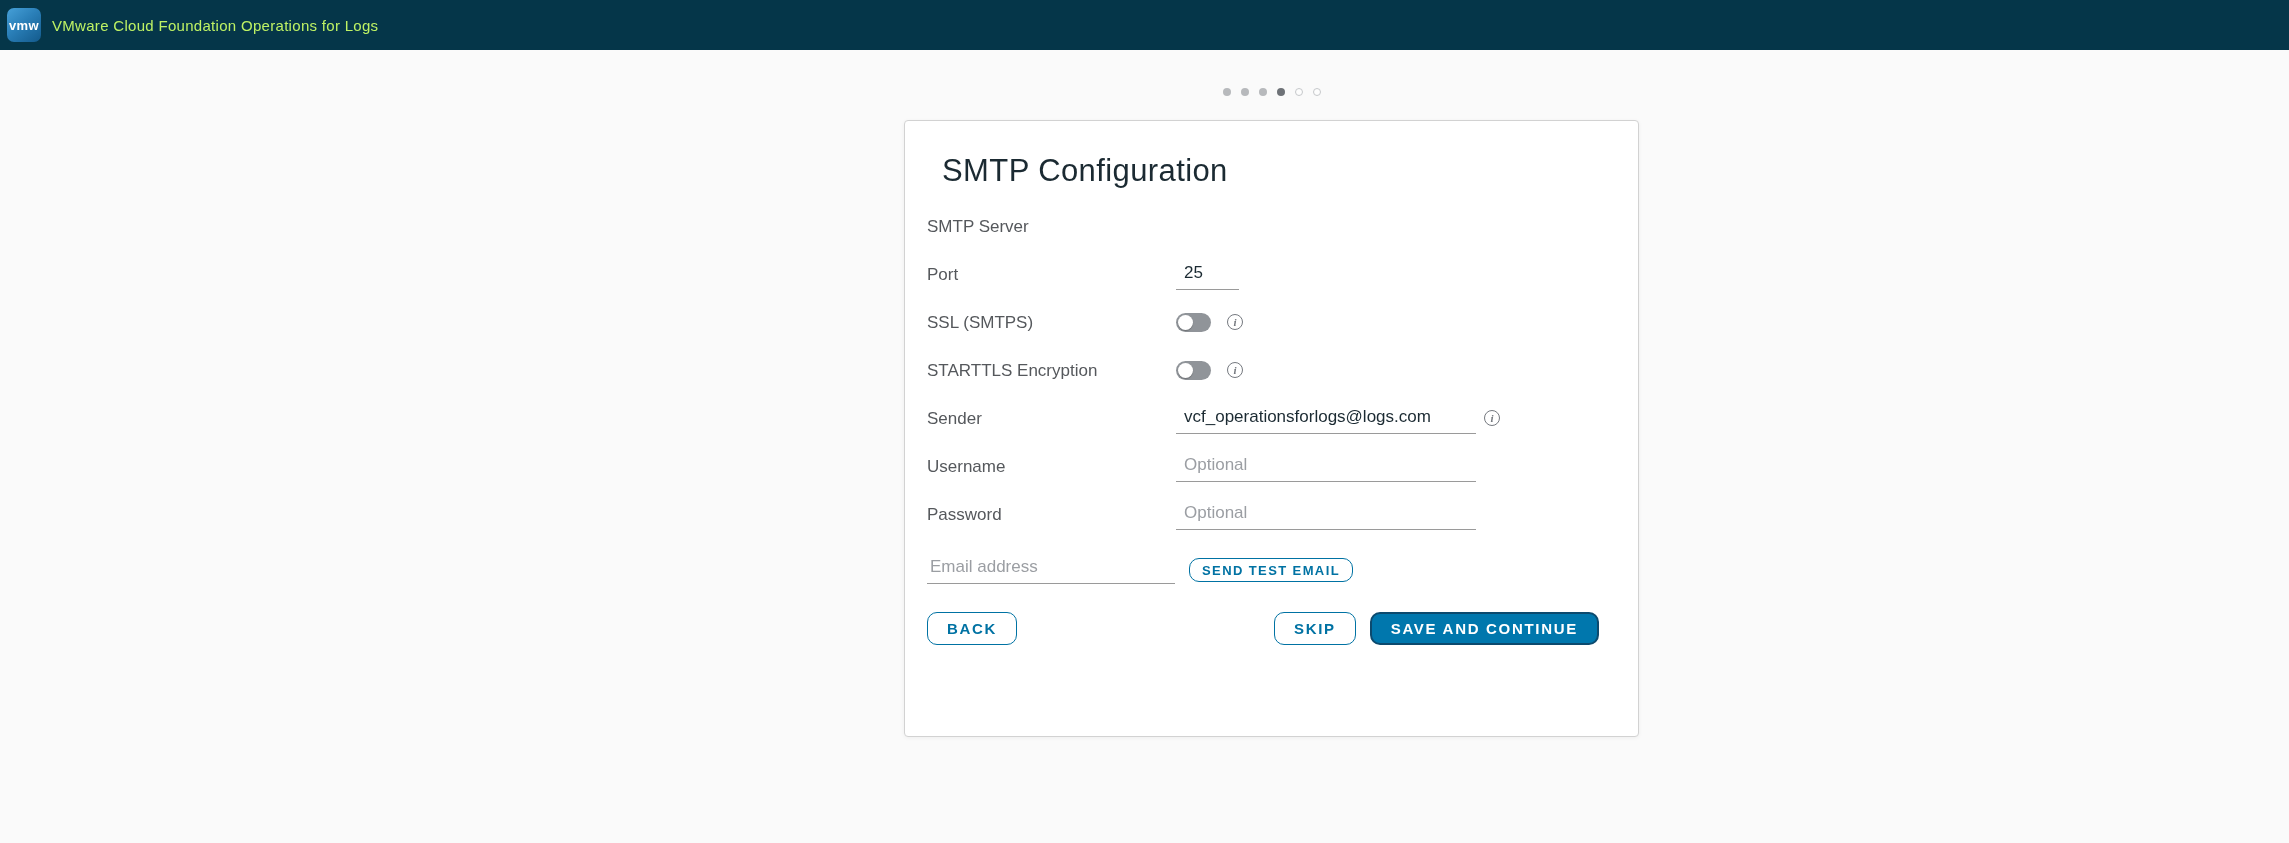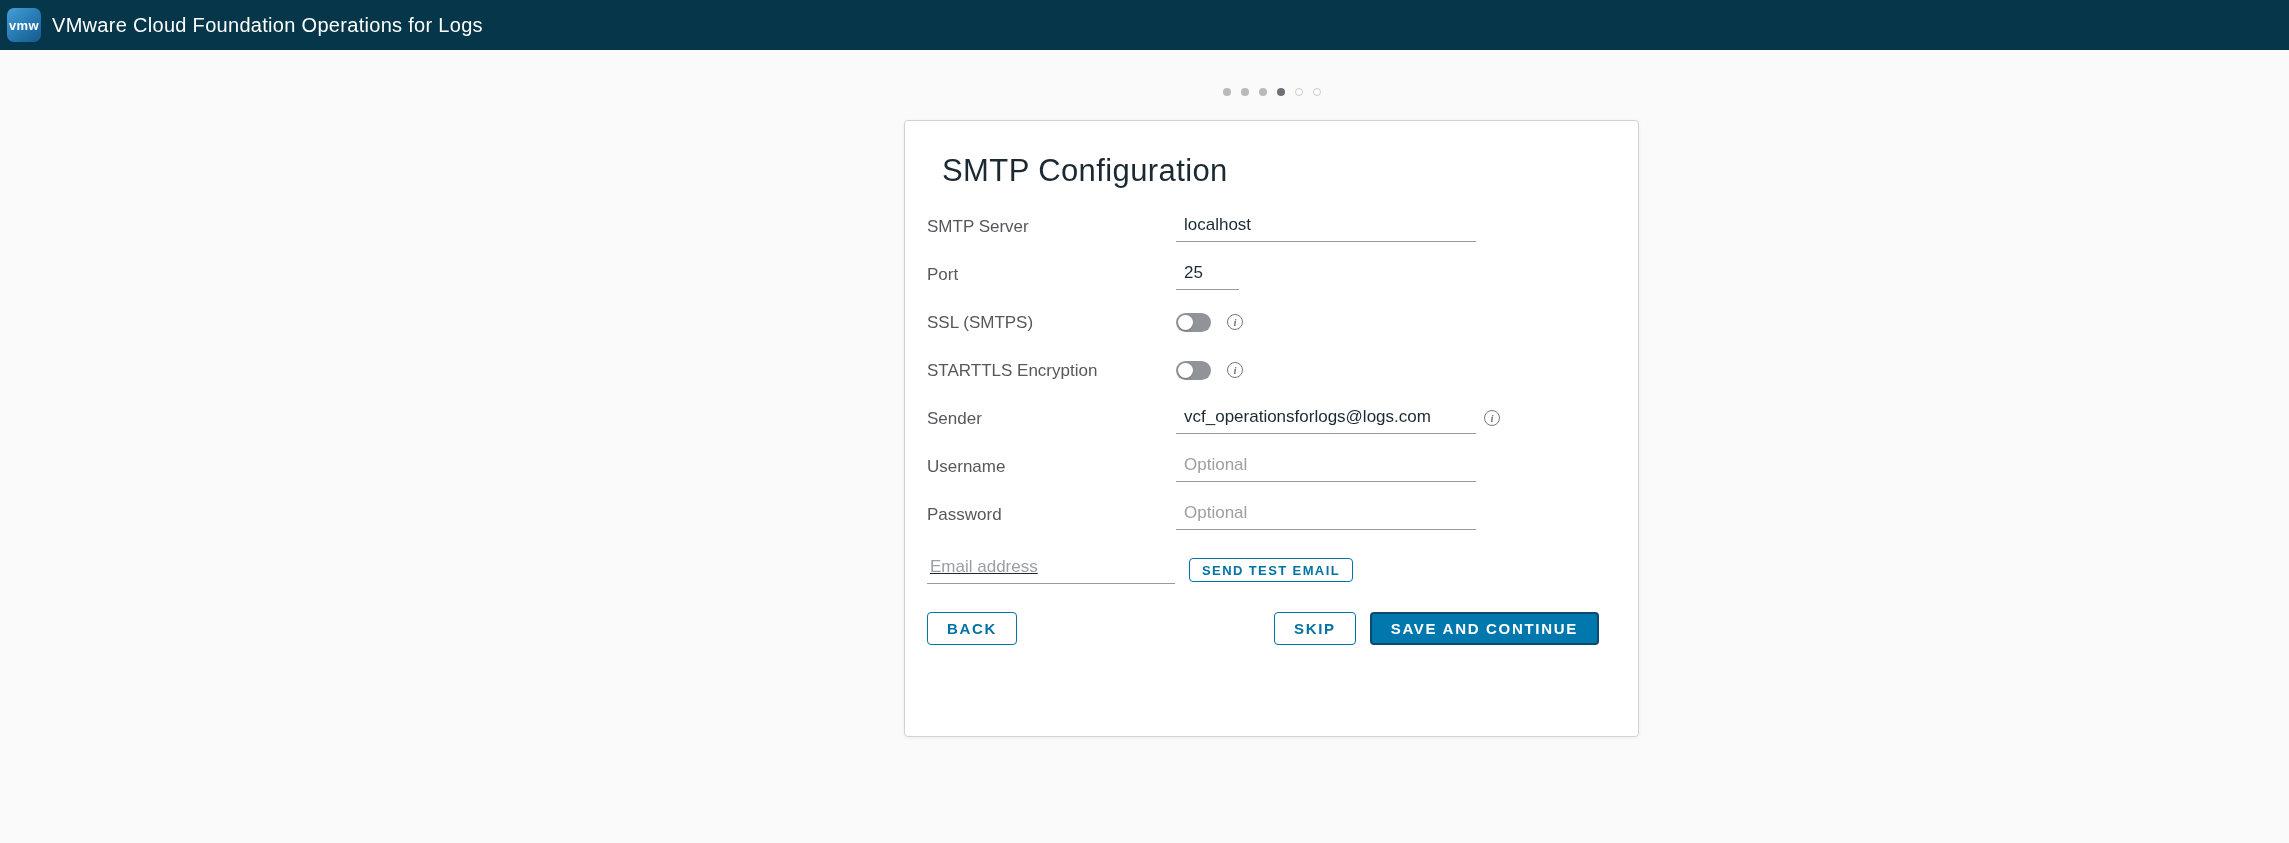--- a/index.html
+++ b/index.html
@@ -7,21 +7,21 @@
   body { font-family:"Liberation Sans", sans-serif; }
   .page { position:relative; width:2289px; height:843px; background:#fafafa; overflow:hidden; }
 
   
   .app-header { position:absolute; top:0; left:0; width:100%; height:50px;
     background:#053649; display:flex; align-items:center; padding-left:7px; }
   .logo { width:34px; height:34px; border-radius:7px; flex:0 0 auto;
     background:linear-gradient(140deg,#46a0d8 0%,#2a7fb8 45%,#135a8c 100%);
     color:#fff; font-size:13px; font-weight:700; letter-spacing:0.3px;
     display:flex; align-items:center; justify-content:center; }
-  .app-title { color:#ffffff; font-size:20px; font-weight:400; margin-left:11px; letter-spacing:0.3px; }
+  .app-title { color:#bef264; font-size:15px; font-weight:400; margin-left:11px; letter-spacing:0.3px; }
 
   
   .stepper { position:absolute; top:88px; left:904px; width:735px;
     display:flex; justify-content:center; gap:10px; }
   .dot { width:8px; height:8px; border-radius:50%; }
   .dot.done    { background:#b7b9bc; }
   .dot.current { background:#6e7277; }
   .dot.todo    { background:#fdfdfd; border:1px solid #c6c8cb; }
 
   
@@ -51,26 +51,26 @@
 
   .info-icon { width:16px; height:16px; flex:0 0 auto; border-radius:50%;
     border:1px solid #75797f; color:#75797f;
     font-family:"Liberation Serif", serif; font-style:italic; font-weight:600; font-size:11px;
     display:inline-flex; align-items:center; justify-content:center;
     margin-left:16px; margin-top:3px; cursor:pointer; }
   .info-icon.after-input { margin-left:8px; }
 
   
   .email-row { display:flex; align-items:center; margin-top:4px; height:30px; }
-  .email-row .text-input { margin-left:0; padding-left:3px;text-decoration:underline; }
+  .email-row .text-input { margin-left:0; padding-left:3px; }
   .email-row .btn-sm { margin-left:14px; }
 
   
   .btn { display:inline-flex; align-items:center; justify-content:center;
-    height:33px; padding:0 19px; border-radius:4px; background:#ffffff;
+    height:33px; padding:0 19px; border-radius:10px; background:#ffffff;
     font-family:"Liberation Sans", sans-serif; font-size:15px; font-weight:600;
     letter-spacing:1.7px; cursor:pointer; white-space:nowrap; }
   .btn-outline { border:1px solid #0072a3; color:#0072a3; }
   .btn-primary { border:2px solid #0c4a6e; background:#0077ad; color:#ffffff; }
   .btn-sm { height:24px; padding:0 12px; font-size:13px; letter-spacing:1.4px; }
 
   .footer-row { display:flex; align-items:center; margin-top:27px; }
   .footer-spacer { flex:1; }
   .footer-row .btn + .btn { margin-left:14px; }
   .footer-row { padding-right:17px; }
@@ -96,23 +96,20 @@
 
   <div class="card">
 
     <div class="card-title">SMTP Configuration</div>
 
 
     <div class="form">
 
       <div class="form-row">
         <div class="form-label">SMTP Server</div>
-        <div class="control">
-          <input class="text-input" type="text" value="localhost" style="">
-        </div>
       </div>
 
       <div class="form-row">
         <div class="form-label">Port</div>
         <div class="control">
           <input class="text-input input-port" type="text" value="25" style="">
         </div>
       </div>
 
       <div class="form-row">

